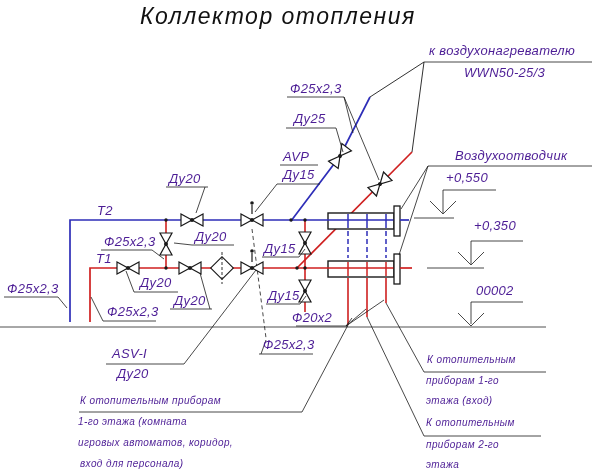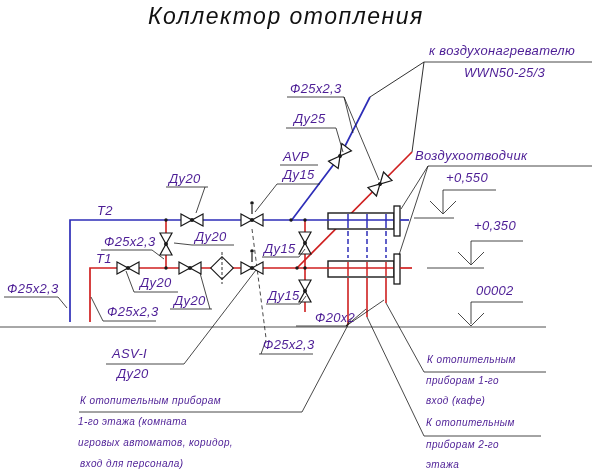--- a/index.html
+++ b/index.html
@@ -223,31 +223,31 @@
       <polyline points="458,252 471,265 484,252"></polyline>
       <line x1="427" y1="268" x2="484" y2="268"></line>
     </g>
     <g stroke="#1a1a1a" stroke-width="0.8" fill="none">
       <line x1="471" y1="302" x2="523" y2="302"></line>
       <line x1="471" y1="302" x2="471" y2="324"></line>
       <polyline points="458,313 471,326 484,313"></polyline>
     </g>
   </svg>
 
-  <div class="title" style="left:148px;top:3px;">Коллектор отопления</div>
+  <div class="title" style="left:140px;top:3px;">Коллектор отопления</div>
 
   <div class="lbl" style="left:429px;top:44px;">к воздухонагревателю</div>
   <div class="lbl" style="left:464px;top:66px;">WWN50-25/3</div>
 
   <div class="lbl" style="left:290px;top:82px;">Ф25х2,3</div>
   <div class="lbl" style="left:294px;top:112px;">Ду25</div>
   <div class="lbl" style="left:283px;top:150px;">AVP</div>
   <div class="lbl" style="left:283px;top:168px;">Ду15</div>
 
-  <div class="lbl" style="left:415px;top:149px;text-align:right;">Воздухоотводчик</div>
+  <div class="lbl" style="left:455px;top:149px;text-align:right;">Воздухоотводчик</div>
 
   <div class="lbl" style="left:446px;top:171px;">+0,550</div>
   <div class="lbl" style="left:474px;top:219px;">+0,350</div>
   <div class="lbl" style="left:476px;top:284px;">00002</div>
 
   <div class="lbl" style="left:97px;top:204px;">T2</div>
   <div class="lbl" style="left:96px;top:252px;">T1</div>
 
   <div class="lbl" style="left:7px;top:282px;">Ф25х2,3</div>
   <div class="lbl" style="left:107px;top:305px;">Ф25х2,3</div>
@@ -259,28 +259,28 @@
   <div class="lbl" style="left:174px;top:294px;">Ду20</div>
 
   <div class="lbl" style="left:264px;top:242px;">Ду15</div>
   <div class="lbl" style="left:268px;top:289px;">Ду15</div>
 
   <div class="lbl" style="left:263px;top:338px;">Ф25х2,3</div>
 
   <div class="lbl" style="left:112px;top:347px;">ASV-I</div>
   <div class="lbl" style="left:117px;top:367px;">Ду20</div>
 
-  <div class="lbl" style="left:315px;top:311px;">Ф20х2</div>
+  <div class="lbl" style="left:292px;top:311px;">Ф20х2</div>
 
   <div class="lbl big" style="left:80px;top:396px;">К отопительным приборам</div>
   <div class="lbl big" style="left:78px;top:417px;">1-го этажа (комната</div>
   <div class="lbl big" style="left:80px;top:459px;">вход для персонала)</div>
   <div class="lbl big" style="left:78px;top:438px;">игровых автоматов, коридор,</div>
 
   <div class="lbl big" style="left:427px;top:355px;">К отопительным</div>
   <div class="lbl big" style="left:426px;top:376px;">приборам 1-го</div>
-  <div class="lbl big" style="left:426px;top:396px;">вход (кафе)</div>
+  <div class="lbl big" style="left:426px;top:396px;">этажа (вход)</div>
 
   <div class="lbl big" style="left:426px;top:418px;">К отопительным</div>
   <div class="lbl big" style="left:426px;top:440px;">приборам 2-го</div>
   <div class="lbl big" style="left:426px;top:460px;">этажа</div>
 
 </div>
 
 </body></html>

